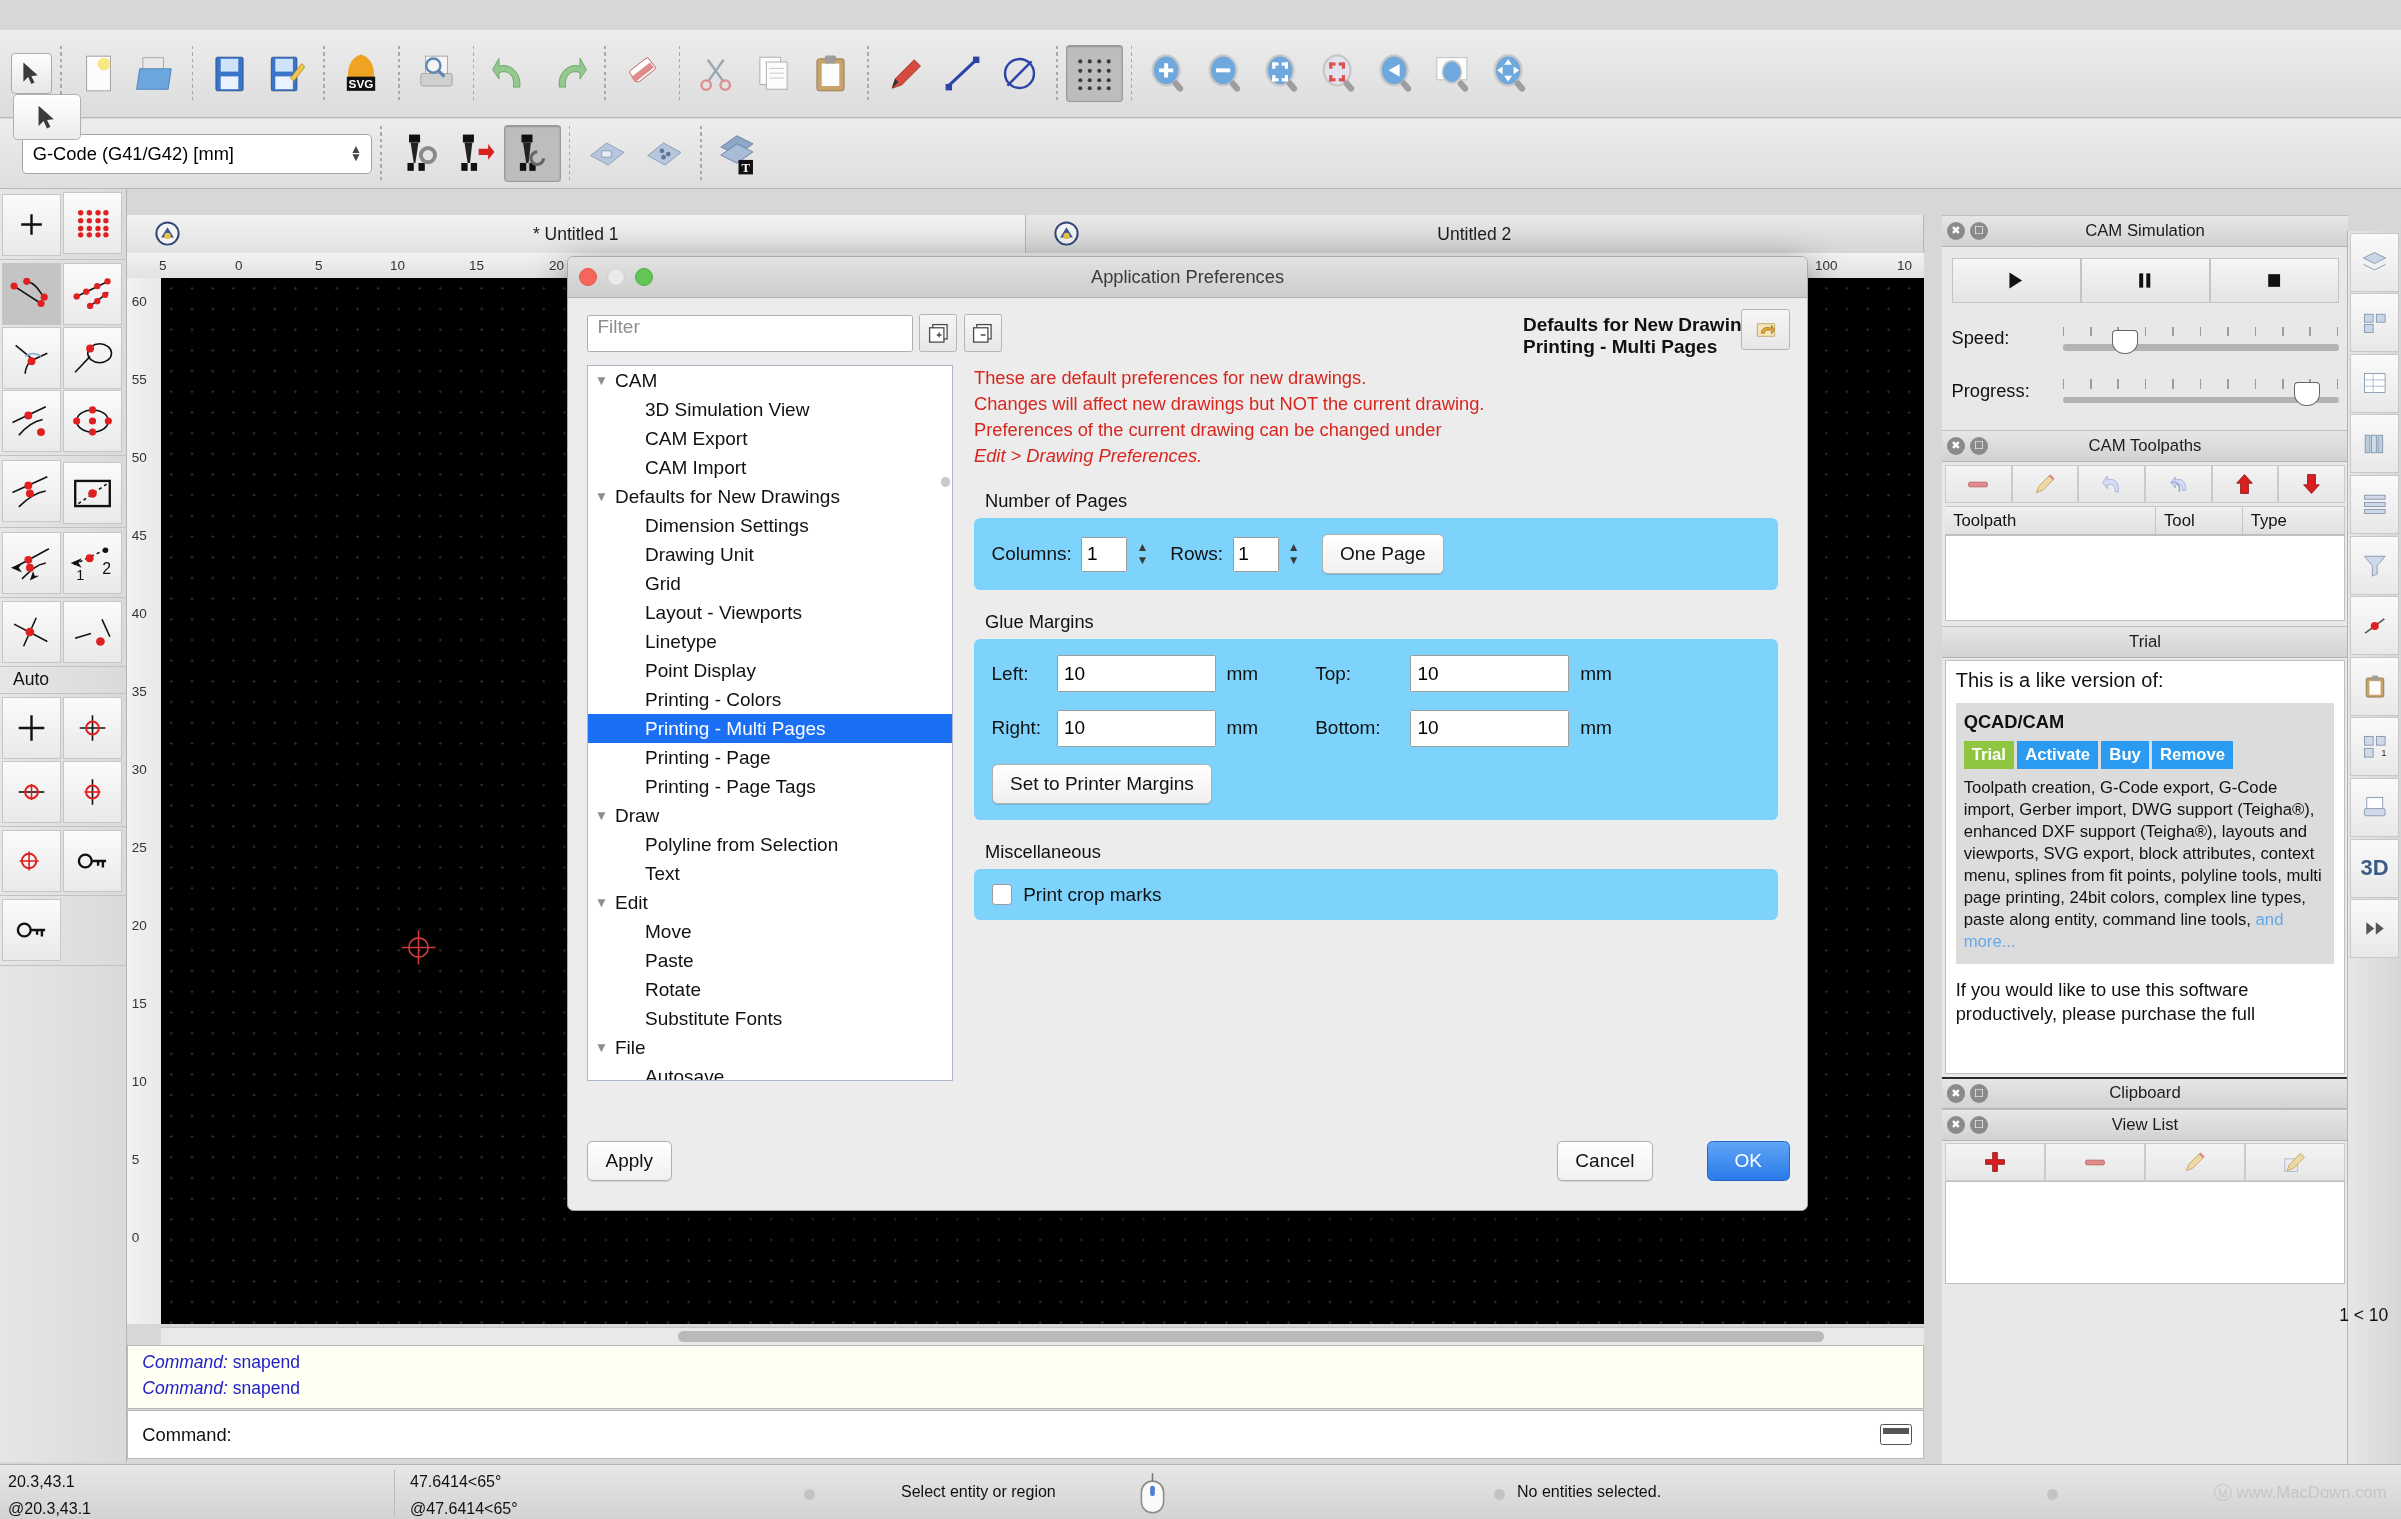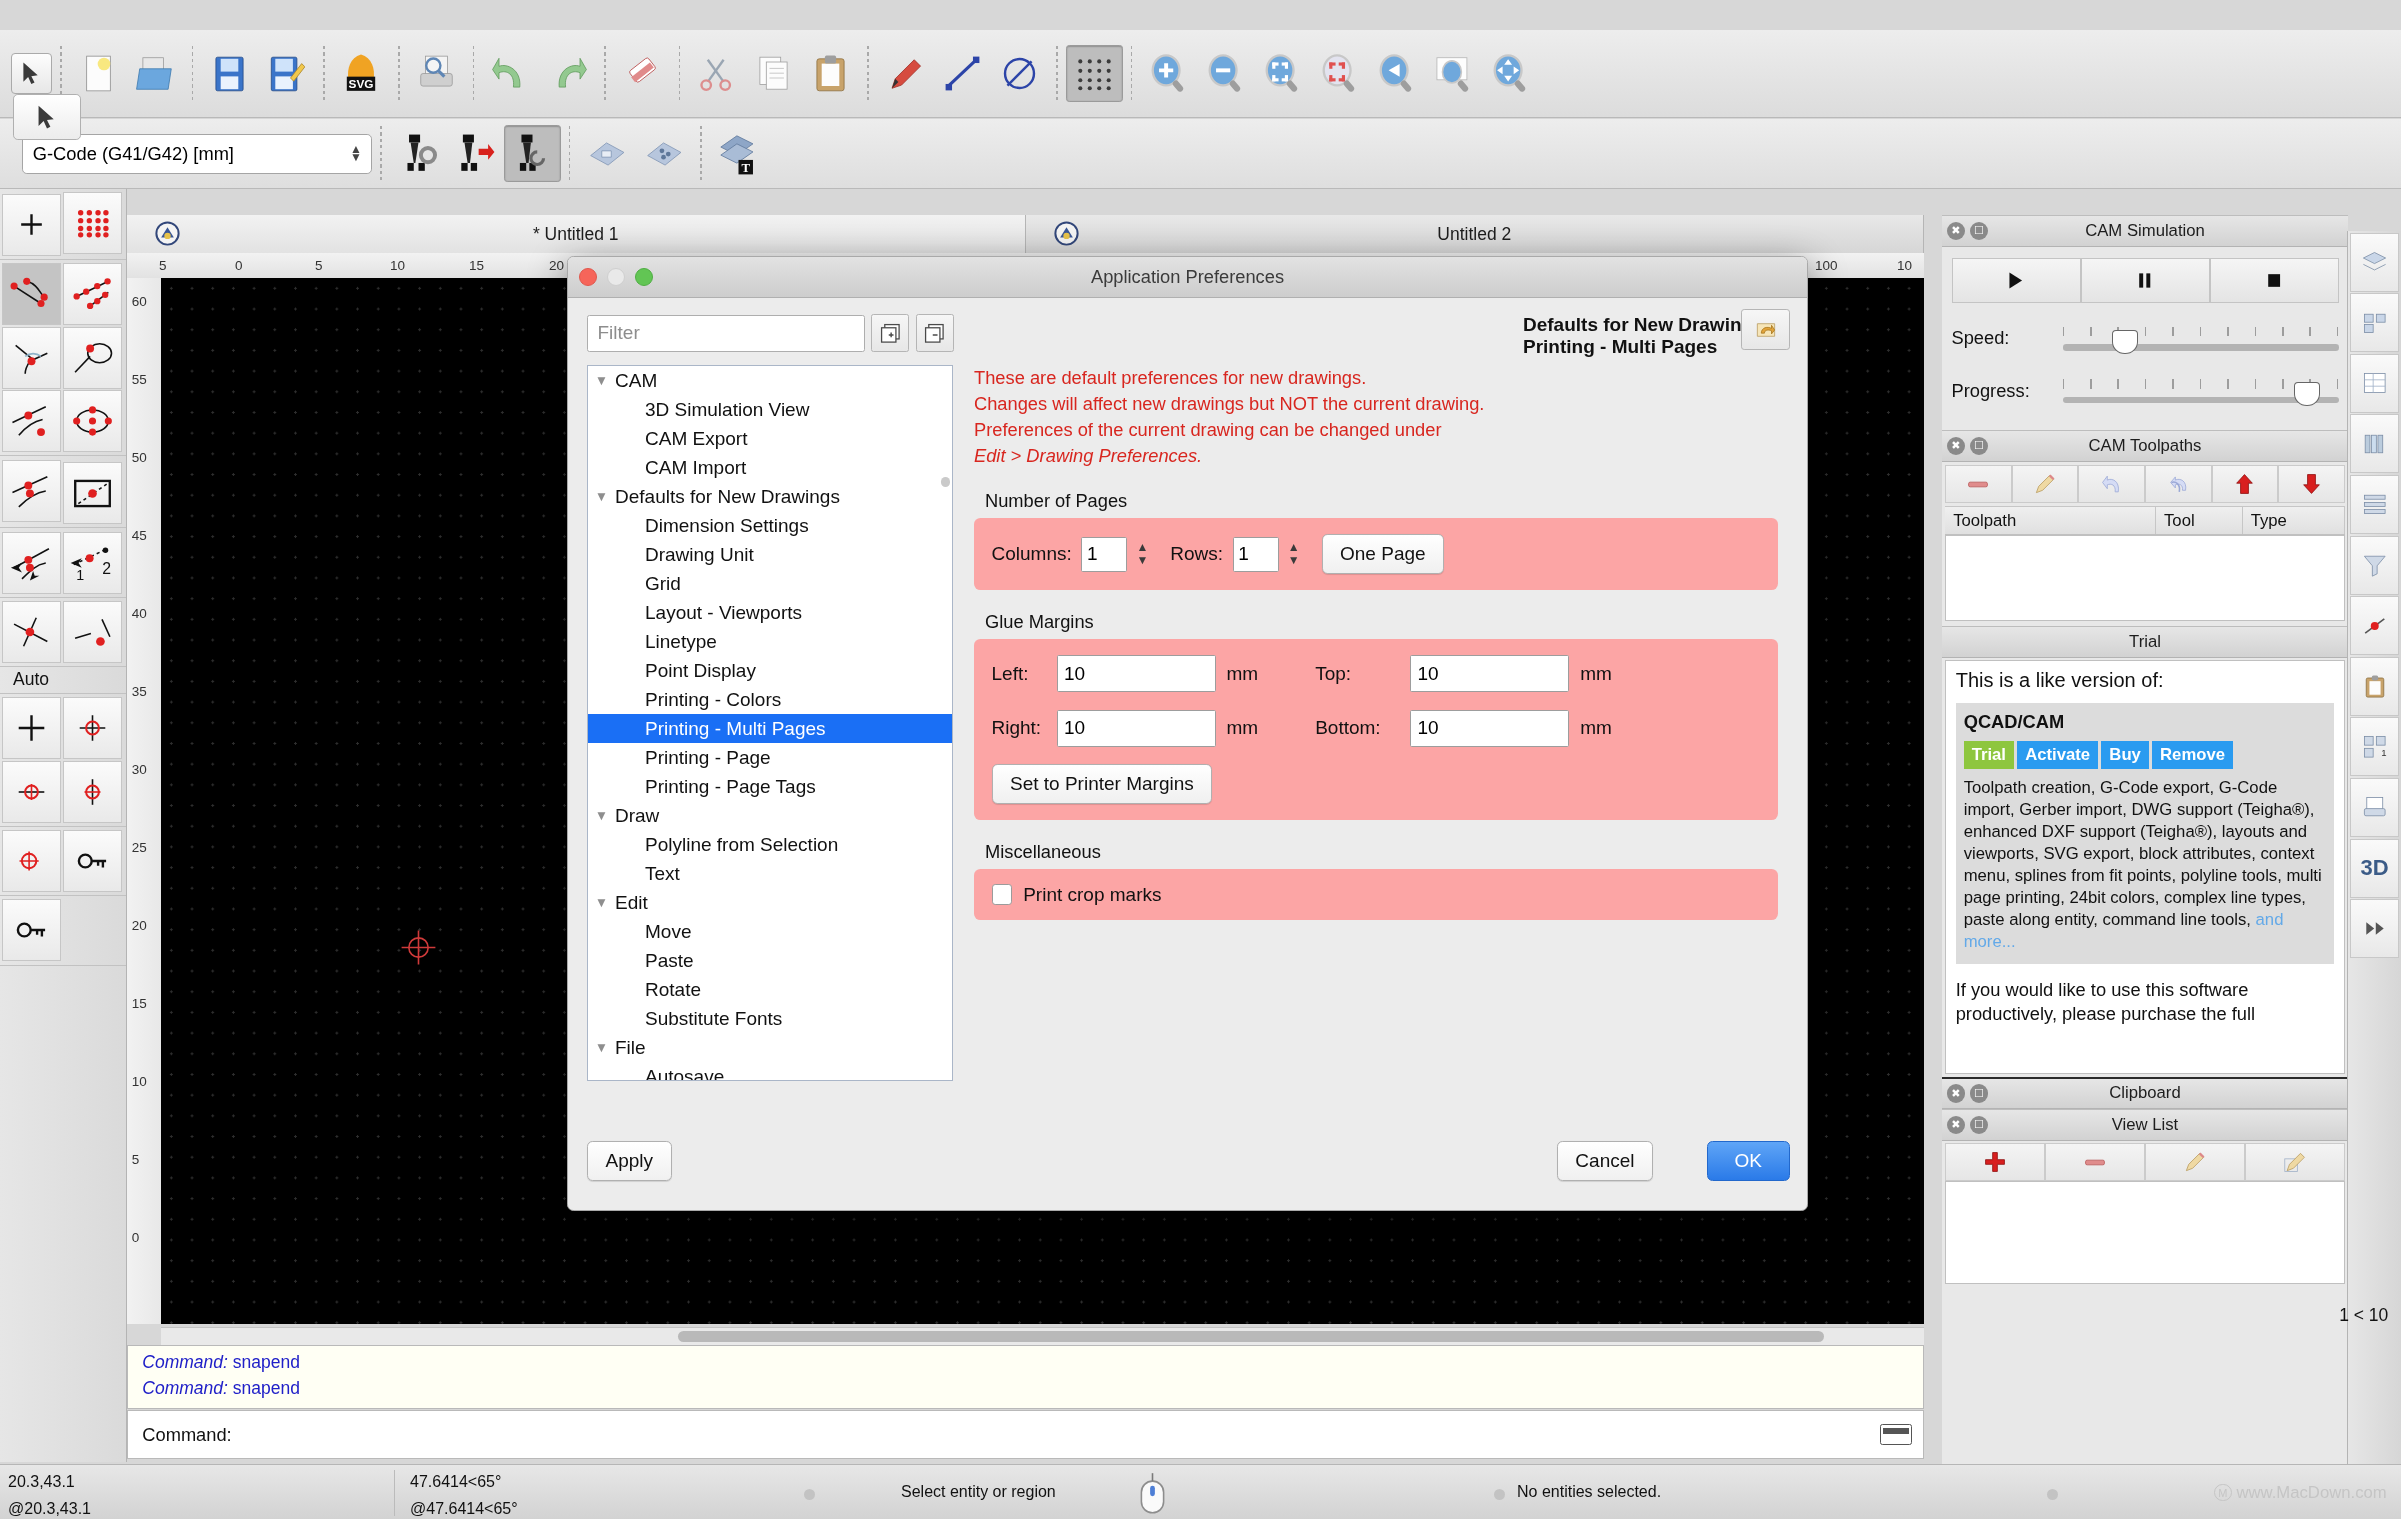--- a/index.html
+++ b/index.html
@@ -181,43 +181,43 @@
      justify-content:center; position:relative; }
   .dlg-titlebar .t { font-size:18.3px; color:#3b3b3b; }
   .dlg-lights { position:absolute; left:11px; display:flex; gap:9.5px; }
   .light { width:18.3px;height:18.3px;border-radius:50%; }
   .l-red{background:#f6655a;border:0.8px solid #e1574c;}
   .l-yellow{background:#e9e9e9;border:0.8px solid #cfcfcf;}
   .l-green{background:#62c554;border:0.8px solid #4fae43;}
 
   .dlg-body { position:absolute; left:0; top:41px; width:1241px; height:913px; padding:16px 19px; }
   .filter-row { display:flex; align-items:center; gap:6.4px; }
-  .filter-input { width:278px; height:37px; background:#fff; border:0.8px solid #aeaeae;
-    border-radius:2.4px; padding:0 9.5px; font-size:19px; color:#8d8d8d; display:flex; align-items:center;}
+  .filter-input { width:326px; height:37px; background:#fff; border:0.8px solid #aeaeae;
+    border-radius:2.4px; padding:0 9.5px; font-size:19px; color:#8d8d8d; display:flex; }
   .sq-btn { width:38px;height:38px; background:linear-gradient(#f6f6f6,#e7e7e7);
      border:0.8px solid #b5b5b5; border-radius:2.4px; display:flex; align-items:center; justify-content:center;}
   .dlg-header { position:absolute; left:955px; top:16px; font-weight:bold; font-size:19px; color:#111;}
   .revert-btn { position:absolute; right:19px; top:11px; width:49px; height:41px;
      background:linear-gradient(#f6f6f6,#e7e7e7); border:0.8px solid #b5b5b5; border-radius:3.2px;
      display:flex;align-items:center;justify-content:center; }
 
   .tree { position:absolute; left:19px; top:67px; width:366px; height:716px;
      background:#fff; border:0.8px solid #aab6c8; overflow:hidden; }
   .tnode { height:29px; display:flex; align-items:center; font-size:19px; color:#111; }
   .tnode .arrow { width:27px; text-align:center; color:#8e8e8e; font-size:13.5px; }
   .tnode.child { padding-left:57px; }
   .tnode.sel { background:#1a6ff5; color:#fff; }
   .tree-scroll { position:absolute; right:1.6px; top:111px; width:9.5px; height:56px; }
   .tree-scroll .dot { width:9.5px;height:9.5px;border-radius:50%;background:#cacaca; }
 
   .pane { position:absolute; left:406px; top:67px; width:804px; height:716px; }
   .warn { color:#d8261f; font-size:18.3px; line-height:26px; }
   .warn .it { font-style:italic; }
   .grp-label { font-size:18.3px; color:#111; margin:20.7px 0 6.4px 11px; }
-  .grp { background:#fca5a5; border-radius:6.4px; padding:16px 17.5px; }
+  .grp { background:#7dd3fc; border-radius:6.4px; padding:16px 17.5px; }
   .row { display:flex; align-items:center; }
   .row + .row { margin-top:17.5px; }
   .lbl { font-size:19px; color:#111; }
   .num-input { width:46px; height:35px; background:#fff; border:0.8px solid #9d9d9d;
     border-radius:1.6px; font-size:19px; padding:0 4.8px; display:flex; align-items:center; }
   .spin { width:20.7px; height:35px; display:flex; flex-direction:column; align-items:center;
     justify-content:center; line-height:12.7px; font-size:12px; color:#3a3a3a; margin-left:4.8px; }
   .btn { background:linear-gradient(#ffffff,#f0f0f0); border:0.8px solid #b0b0b0;
     border-radius:5.6px; font-size:19px; color:#111; padding:8px 17.5px;
     box-shadow:0 0.8px 0.8px rgba(0,0,0,.12); }

